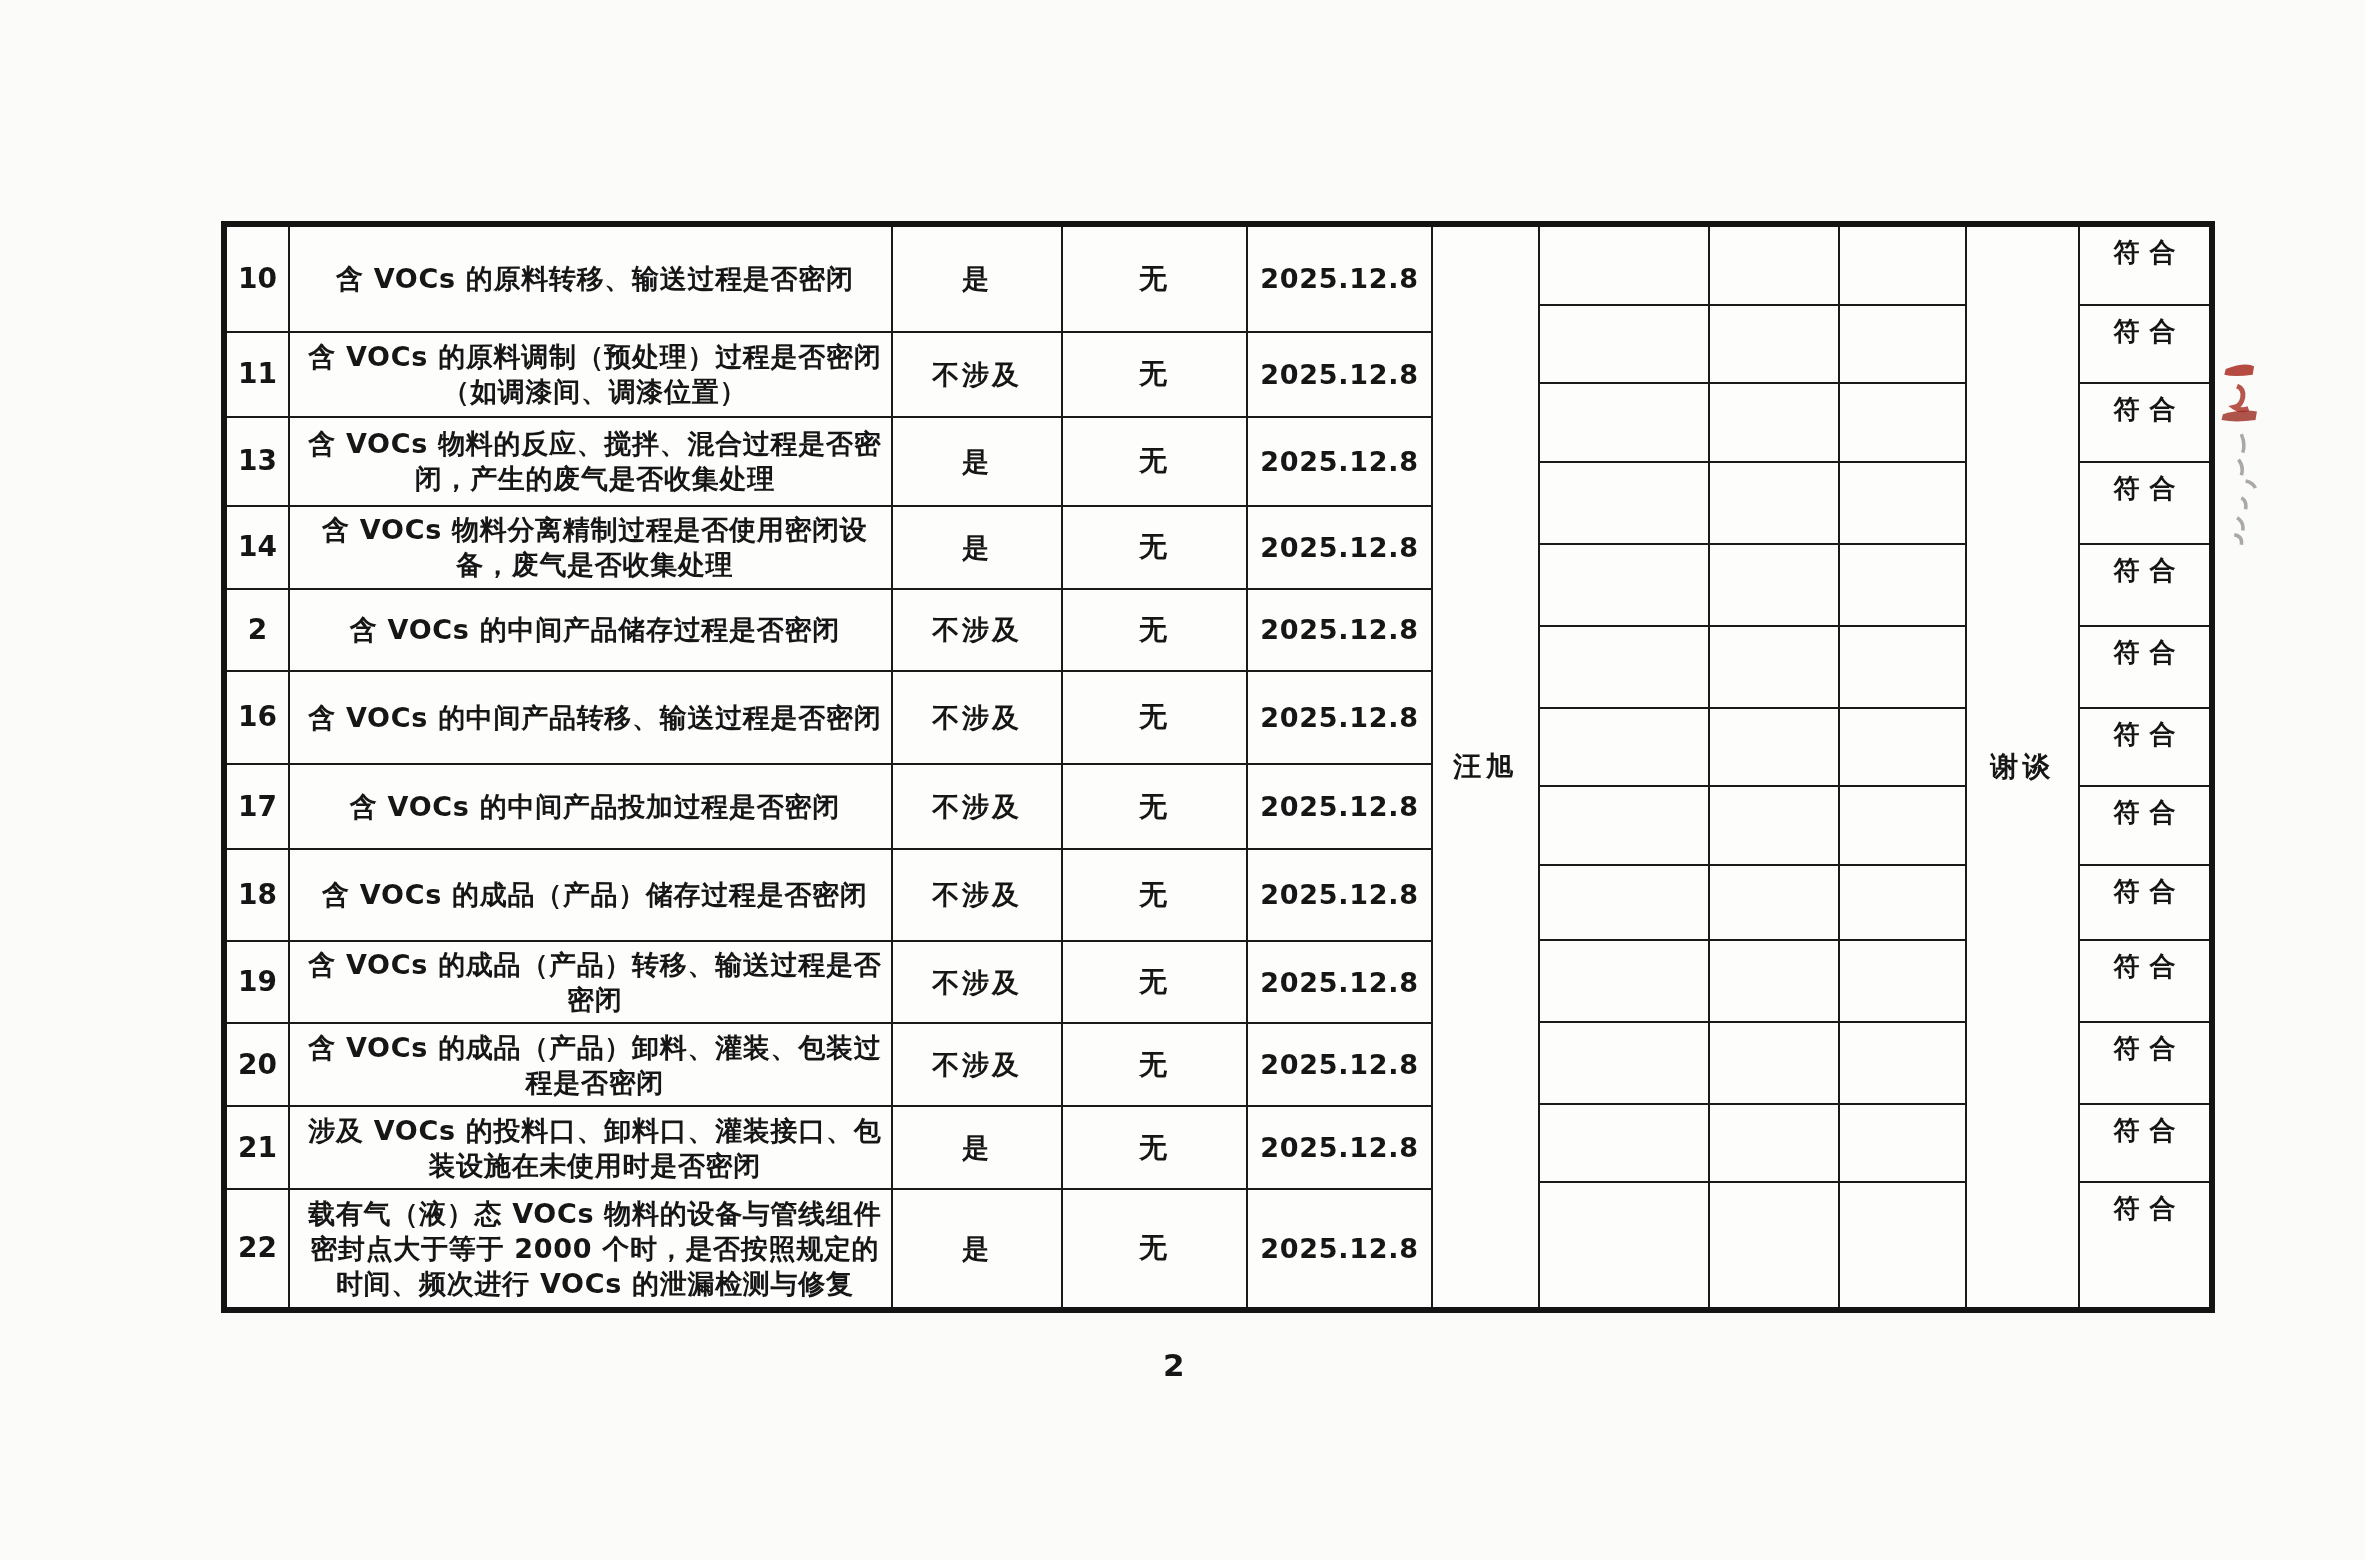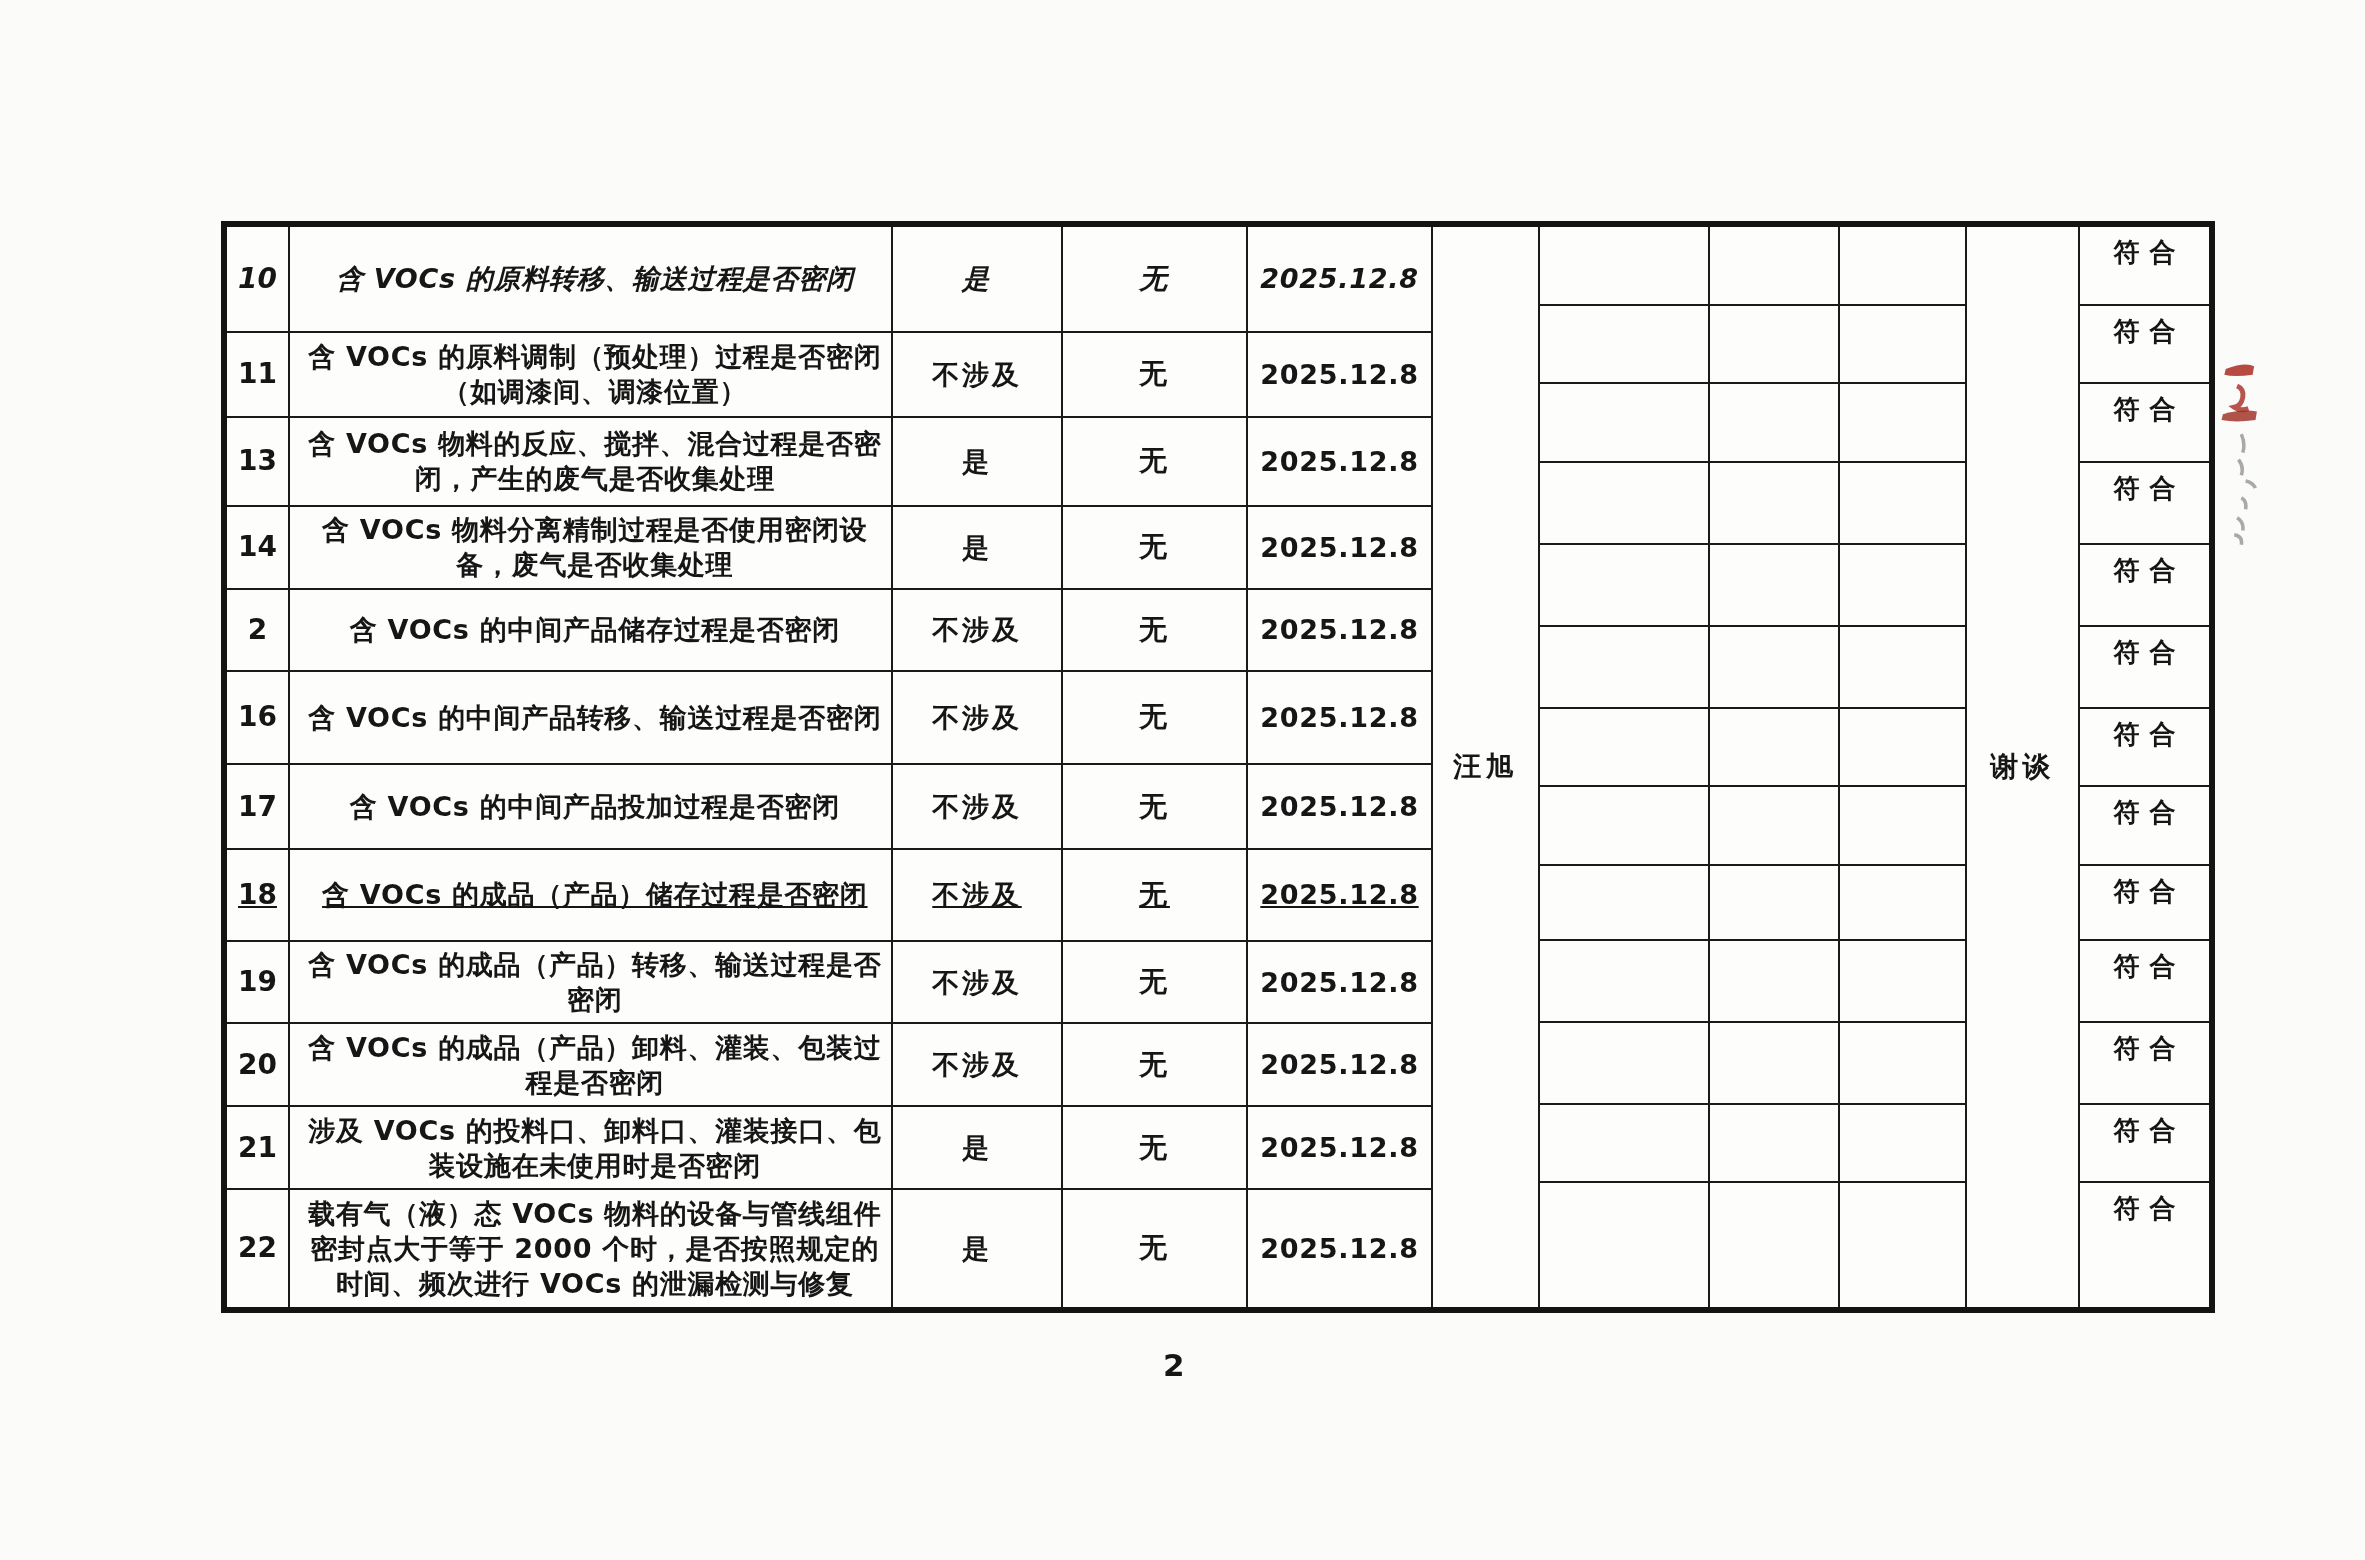--- a/index.html
+++ b/index.html
@@ -93,21 +93,21 @@
 
     <table class="tbl left-tbl" style="width:1204px">
       <colgroup>
         <col style="width:62px">
         <col style="width:603px">
         <col style="width:170px">
         <col style="width:185px">
         <col style="width:185px">
       </colgroup>
       <tbody id="left-body">
-          <tr style="height: 102px; font-style: italic;">
+          <tr style="height: 102px;">
             <td class="cell-no">10</td>
             <td class="cell-question">含 VOCs 的原料转移、输送过程是否密闭</td>
             <td class="cell-answer">是</td>
             <td class="cell-problem">无</td>
             <td class="cell-date">2025.12.8</td>
           </tr>
           <tr style="height: 83px;">
             <td class="cell-no">11</td>
             <td class="cell-question">含 VOCs 的原料调制（预处理）过程是否密闭（如调漆间、调漆位置）</td>
             <td class="cell-answer">不涉及</td>
@@ -142,21 +142,21 @@
             <td class="cell-problem">无</td>
             <td class="cell-date">2025.12.8</td>
           </tr>
           <tr style="height: 83px;">
             <td class="cell-no">17</td>
             <td class="cell-question">含 VOCs 的中间产品投加过程是否密闭</td>
             <td class="cell-answer">不涉及</td>
             <td class="cell-problem">无</td>
             <td class="cell-date">2025.12.8</td>
           </tr>
-          <tr style="height: 89px; text-decoration: underline;">
+          <tr style="height: 89px;">
             <td class="cell-no">18</td>
             <td class="cell-question">含 VOCs 的成品（产品）储存过程是否密闭</td>
             <td class="cell-answer">不涉及</td>
             <td class="cell-problem">无</td>
             <td class="cell-date">2025.12.8</td>
           </tr>
           <tr style="height: 68px; padding-left: 20px;">
             <td class="cell-no">19</td>
             <td class="cell-question">含 VOCs 的成品（产品）转移、输送过程是否密闭</td>
             <td class="cell-answer">不涉及</td>

